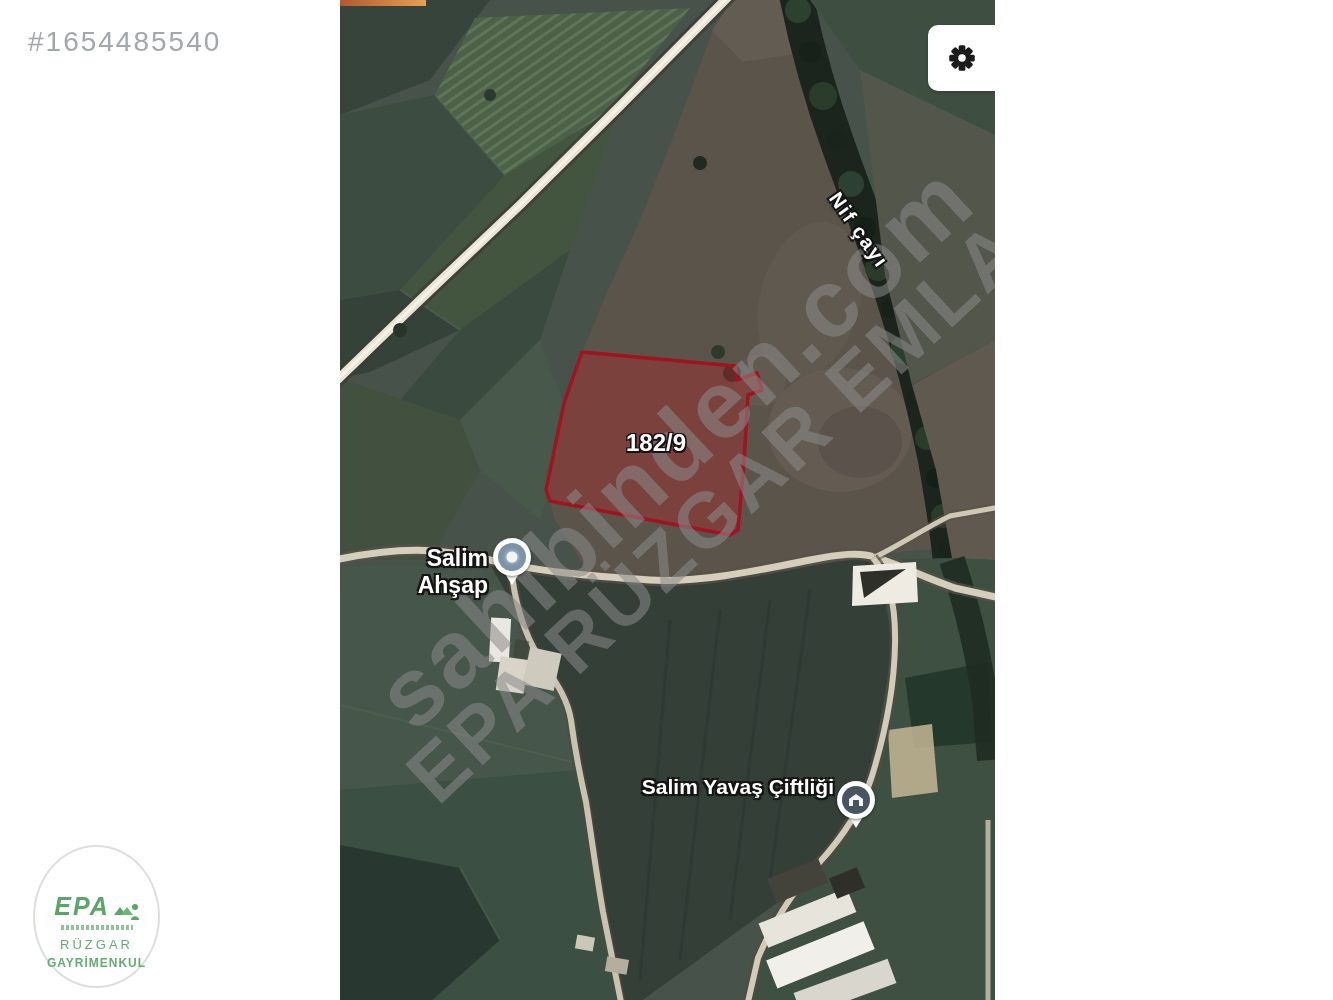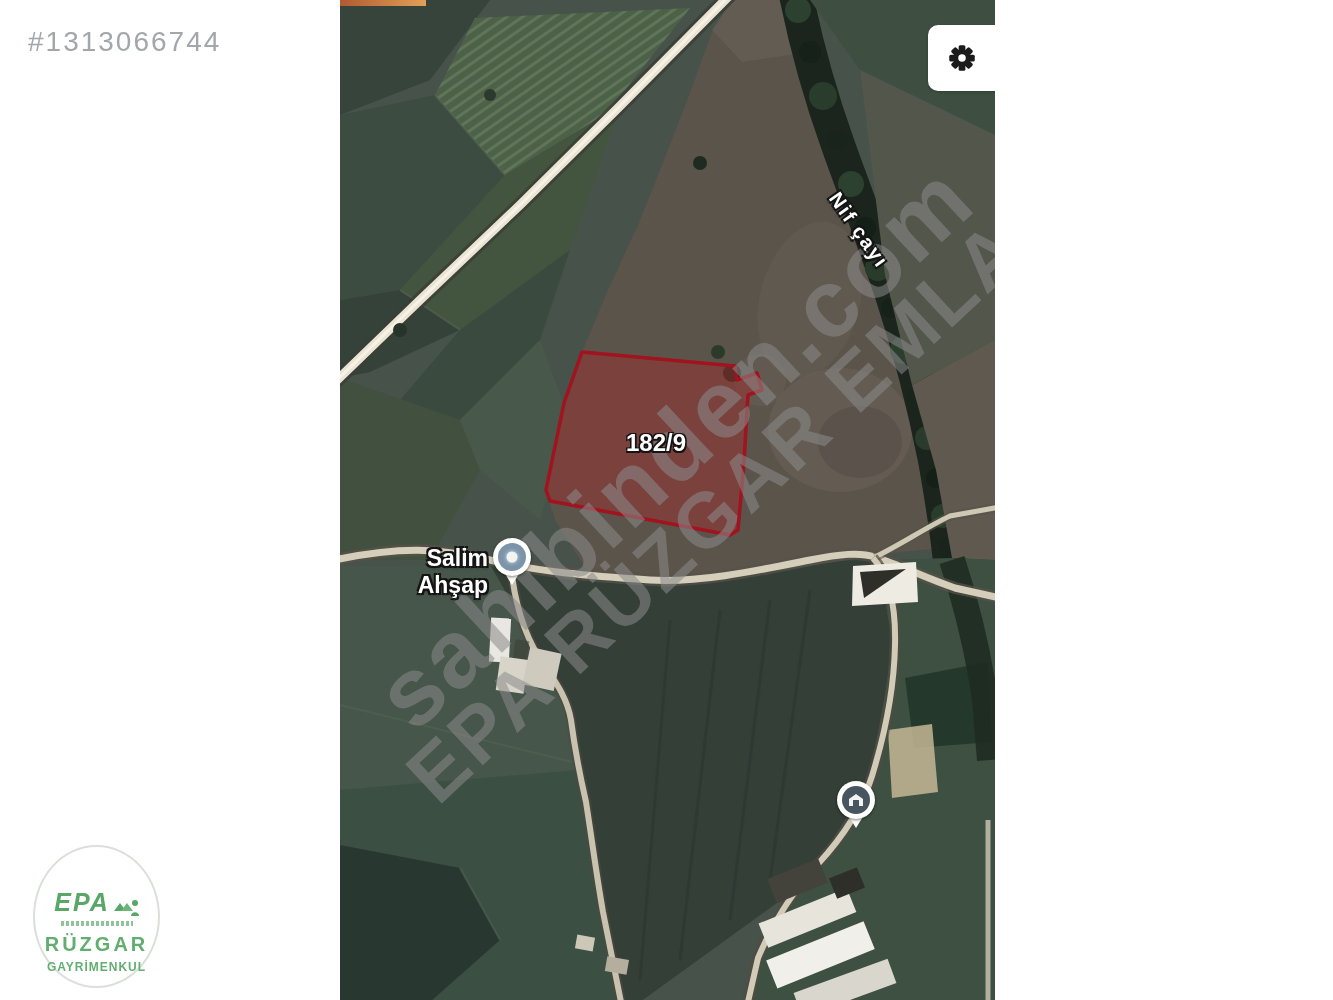--- a/index.html
+++ b/index.html
@@ -57,27 +57,27 @@
 
   
   .logo-badge{position:absolute;left:33px;top:845px;width:127px;height:143px;border-radius:50%;
               background:#ffffff;border:2px solid #d7ded6;box-sizing:border-box;
               display:flex;flex-direction:column;align-items:center;justify-content:center;
               opacity:.92;}
   .logo-brand-row{display:flex;align-items:flex-end;gap:3px;}
   .logo-epa{font-size:25px;font-weight:700;color:#4aa05a;letter-spacing:2px;font-style:italic;margin-top:28px;}
   .logo-tagline{width:72px;height:5px;margin:4px 0 7px;
                 background:repeating-linear-gradient(90deg,#86bf93 0 3px,transparent 3px 5px);}
-  .logo-l1{font-size:20px;font-weight:700;color:#55a865;letter-spacing:3px;}
+  .logo-l1{font-size:13px;font-weight:400;color:#55a865;letter-spacing:3px;}
   .logo-l2{font-size:12px;font-weight:700;color:#55a865;letter-spacing:1px;margin-top:4px;}
 </style>
 </head>
 <body>
 
-<div class="listing-id">#1313066744</div>
+<div class="listing-id">#1654485540</div>
 
 <div class="map">
 
   <svg class="terrain" width="655" height="1000" viewBox="0 0 655 1000">
     <defs>
       <pattern id="plow" width="9" height="9" patternTransform="rotate(55)" patternUnits="userSpaceOnUse">
         <rect width="9" height="9" fill="#4d6149"></rect>
         <rect width="3" height="9" fill="#5e7657"></rect>
       </pattern>
     </defs>
@@ -188,20 +188,21 @@
 
   <div class="map-label lbl-dost">Salim Ahşap</div>
   <div class="pin pin-dost">
     <span class="pin-tail"></span>
     <span class="pin-ring"></span>
     <span class="pin-inner"></span>
     <span class="pin-dot"></span>
   </div>
 
   <div class="map-label lbl-saya">
+    <div>Salim Yavaş Çiftliği</div>
   </div>
   <div class="pin pin-saya">
     <span class="pin-tail"></span>
     <span class="pin-ring"></span>
     <span class="pin-inner">
       <svg width="16" height="14" viewBox="0 0 16 14">
         <path d="M1,6 L8,1 L15,6 L15,13 L1,13 Z" fill="#f2f4f2"></path>
         <rect x="5" y="7" width="6" height="6" fill="#46555f"></rect>
       </svg>
     </span>

